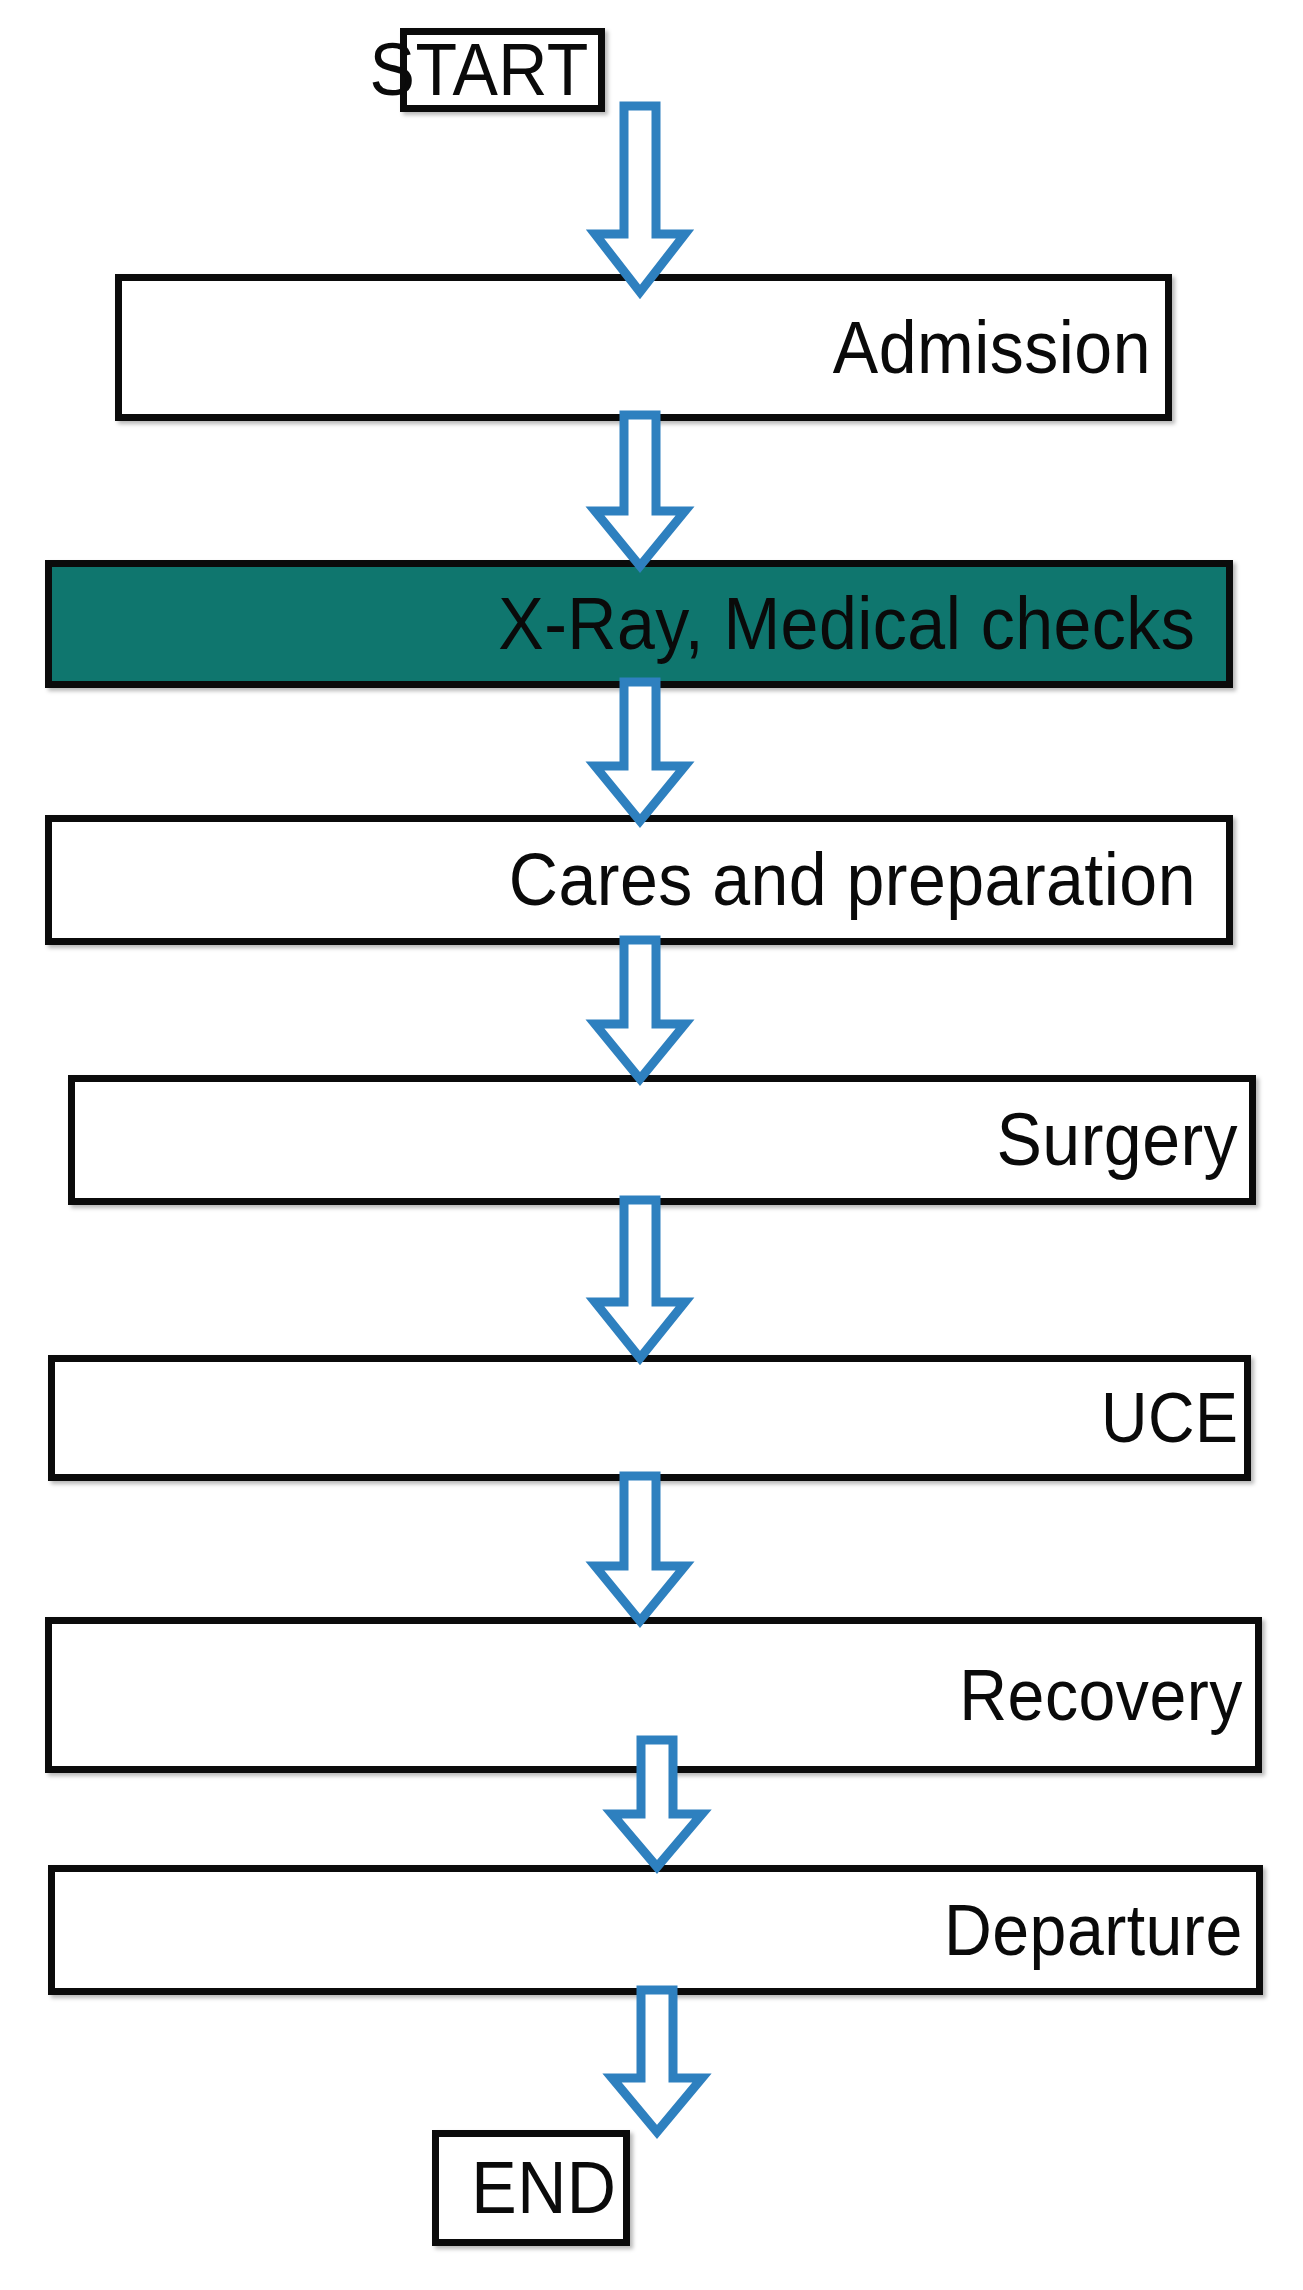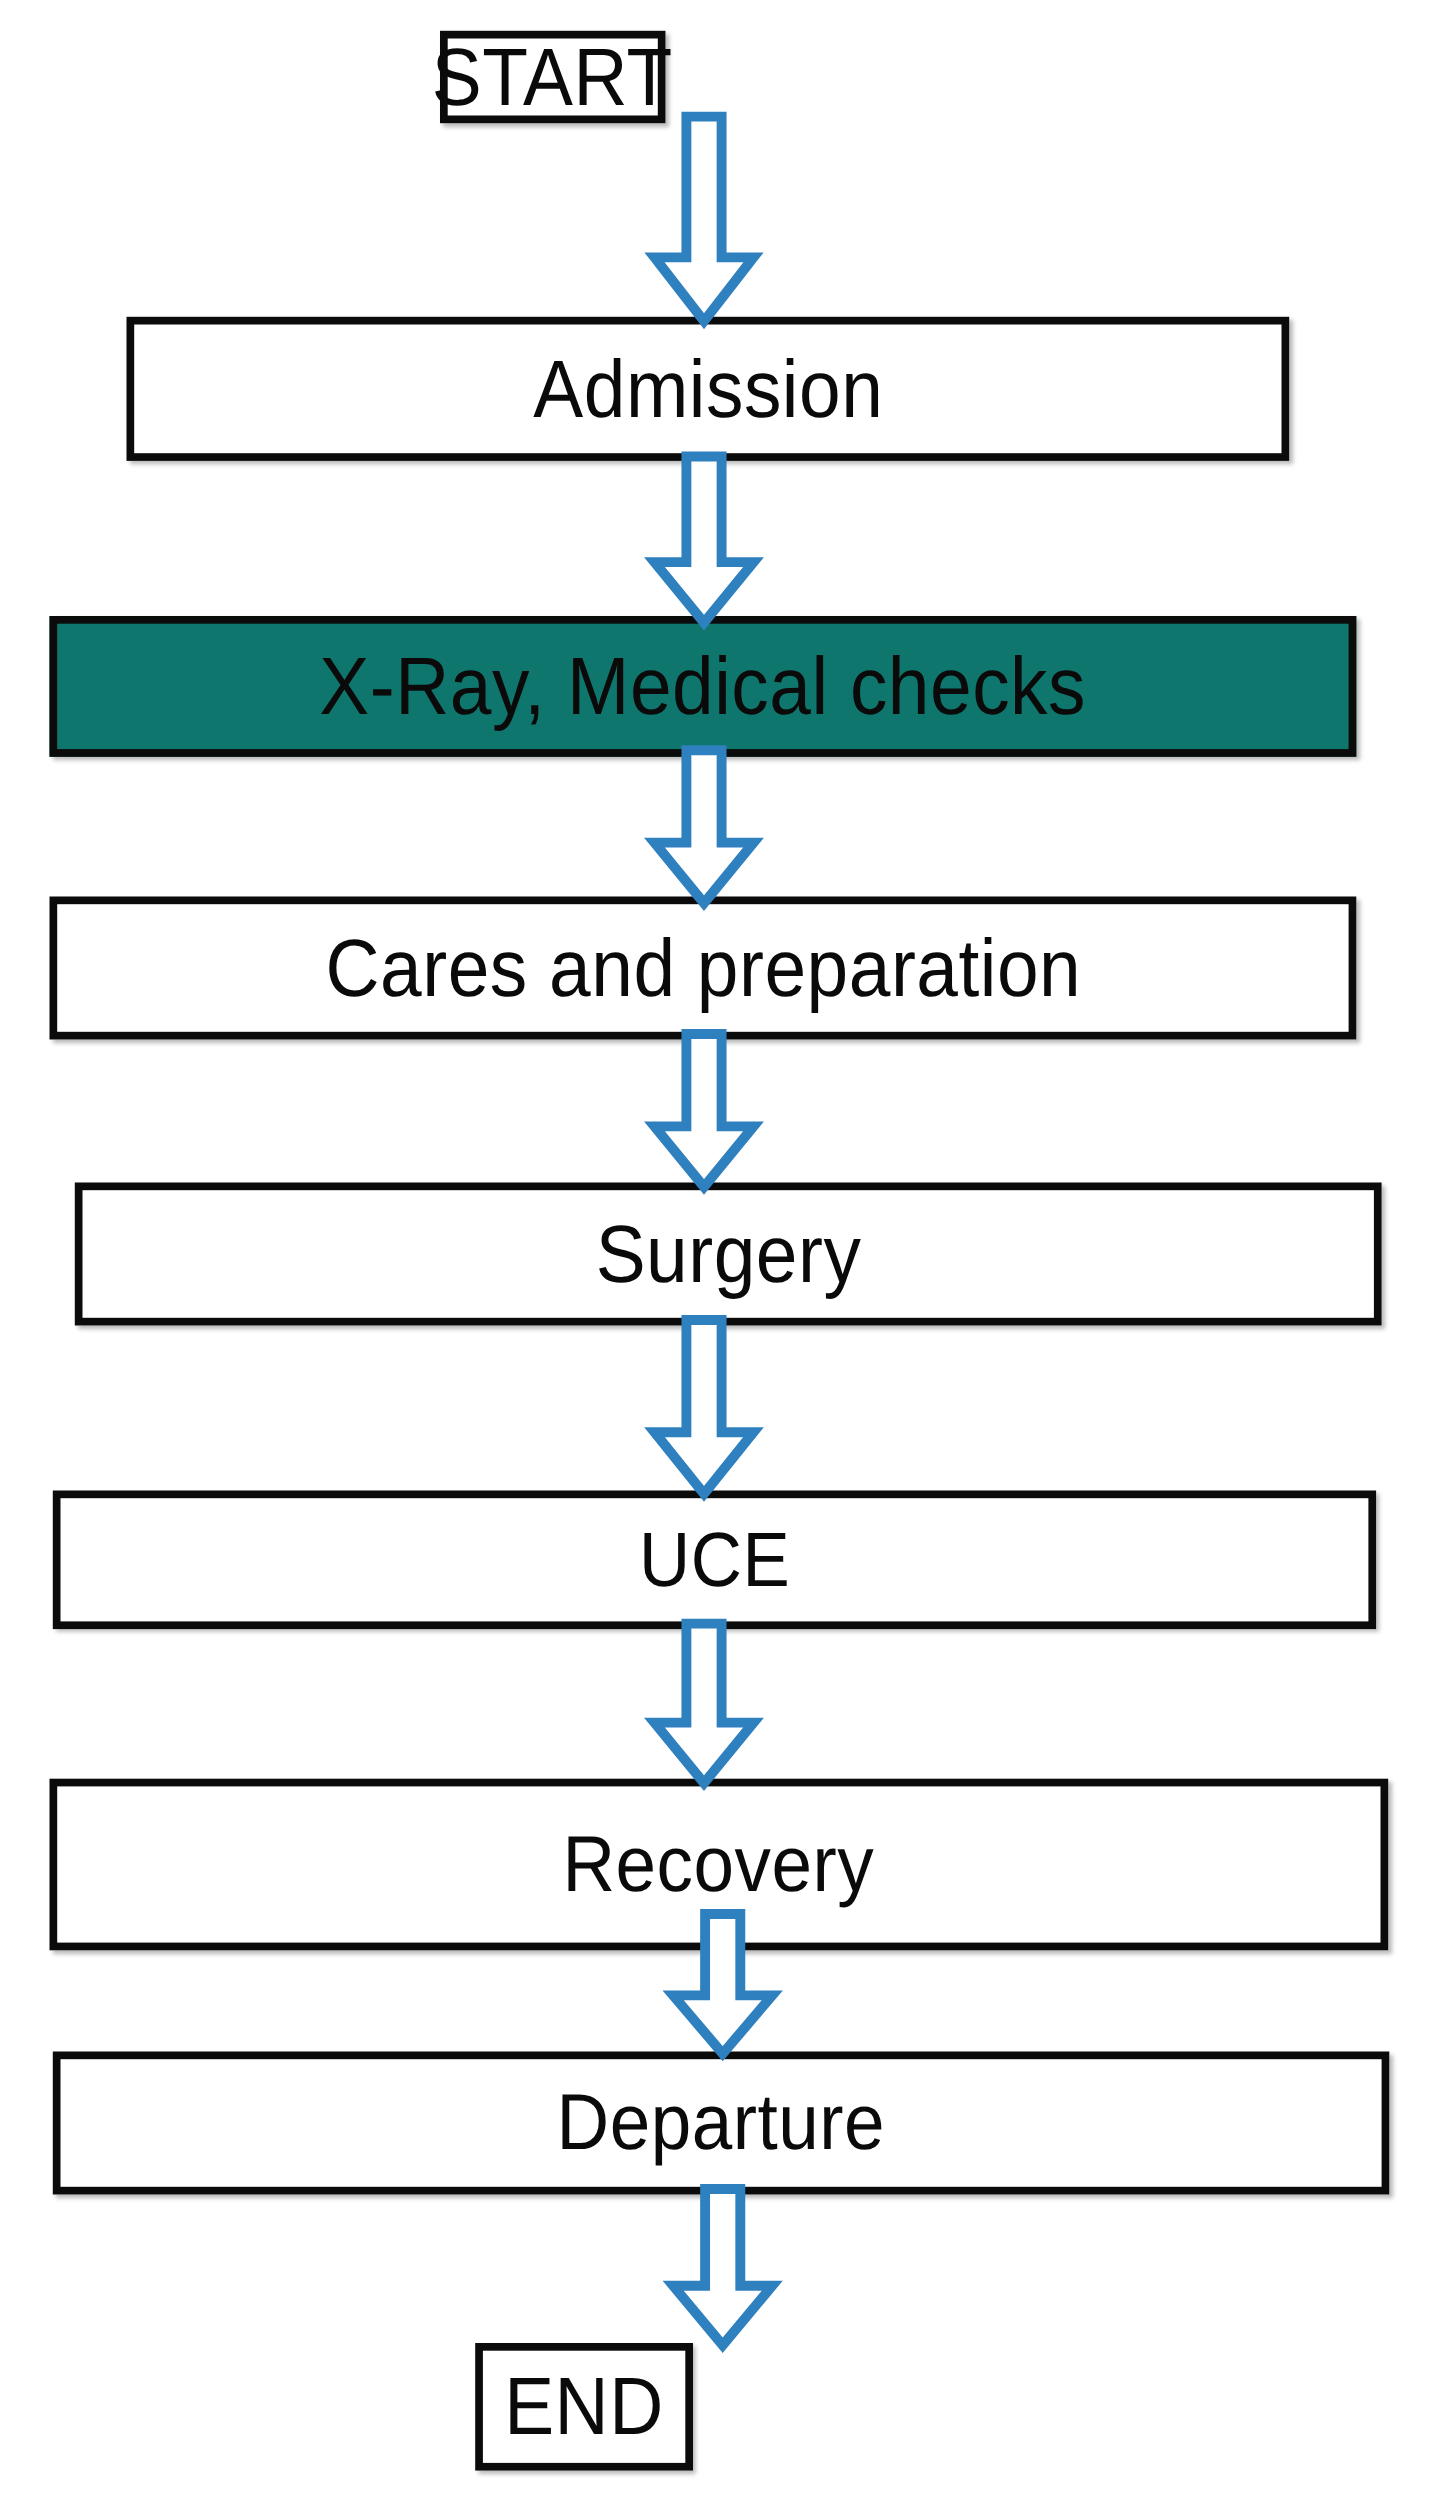--- a/index.html
+++ b/index.html
@@ -18,36 +18,36 @@
     background: #ffffff;
     overflow: hidden;
   }
   .node {
     position: absolute;
     box-sizing: border-box;
     background: #ffffff;
     border: 7px solid #f97316;
     display: flex;
     align-items: center;
-    justify-content: center;
+    justify-content: flex-end;
     box-shadow: 3px 3px 4px rgba(0,0,0,0.28);
   }
   .node .label {
     font-family: "Liberation Sans", sans-serif;
     color: #0a0a0a;
     font-weight: 400;
     line-height: 1;
     white-space: nowrap;
     letter-spacing: 0.5px;
     transform: scaleX(0.92);
     transform-origin: center center;
   }
   
   .n-start      { left: 400px;  top: 28px;   width: 205px;  height: 84px; }
-  .n-admission  { left: 115px;  top: 288px;  width: 1057px; height: 131px; }
+  .n-admission  { left: 115px;  top: 274px;  width: 1057px; height: 147px; }
   .n-xray       { left: 45px;   top: 560px;  width: 1188px; height: 128px; }
   .n-cares      { left: 45px;   top: 815px;  width: 1188px; height: 130px; }
   .n-surgery    { left: 68px;   top: 1075px; width: 1188px; height: 130px; }
   .n-uce        { left: 48px;   top: 1355px; width: 1203px; height: 126px; }
   .n-recovery   { left: 45px;   top: 1617px; width: 1217px; height: 156px; }
   .n-departure  { left: 48px;   top: 1865px; width: 1215px; height: 130px; }
   .n-end        { left: 432px;  top: 2130px; width: 198px;  height: 116px; }
 
   
   .n-start     .label { font-size: 74px; }

